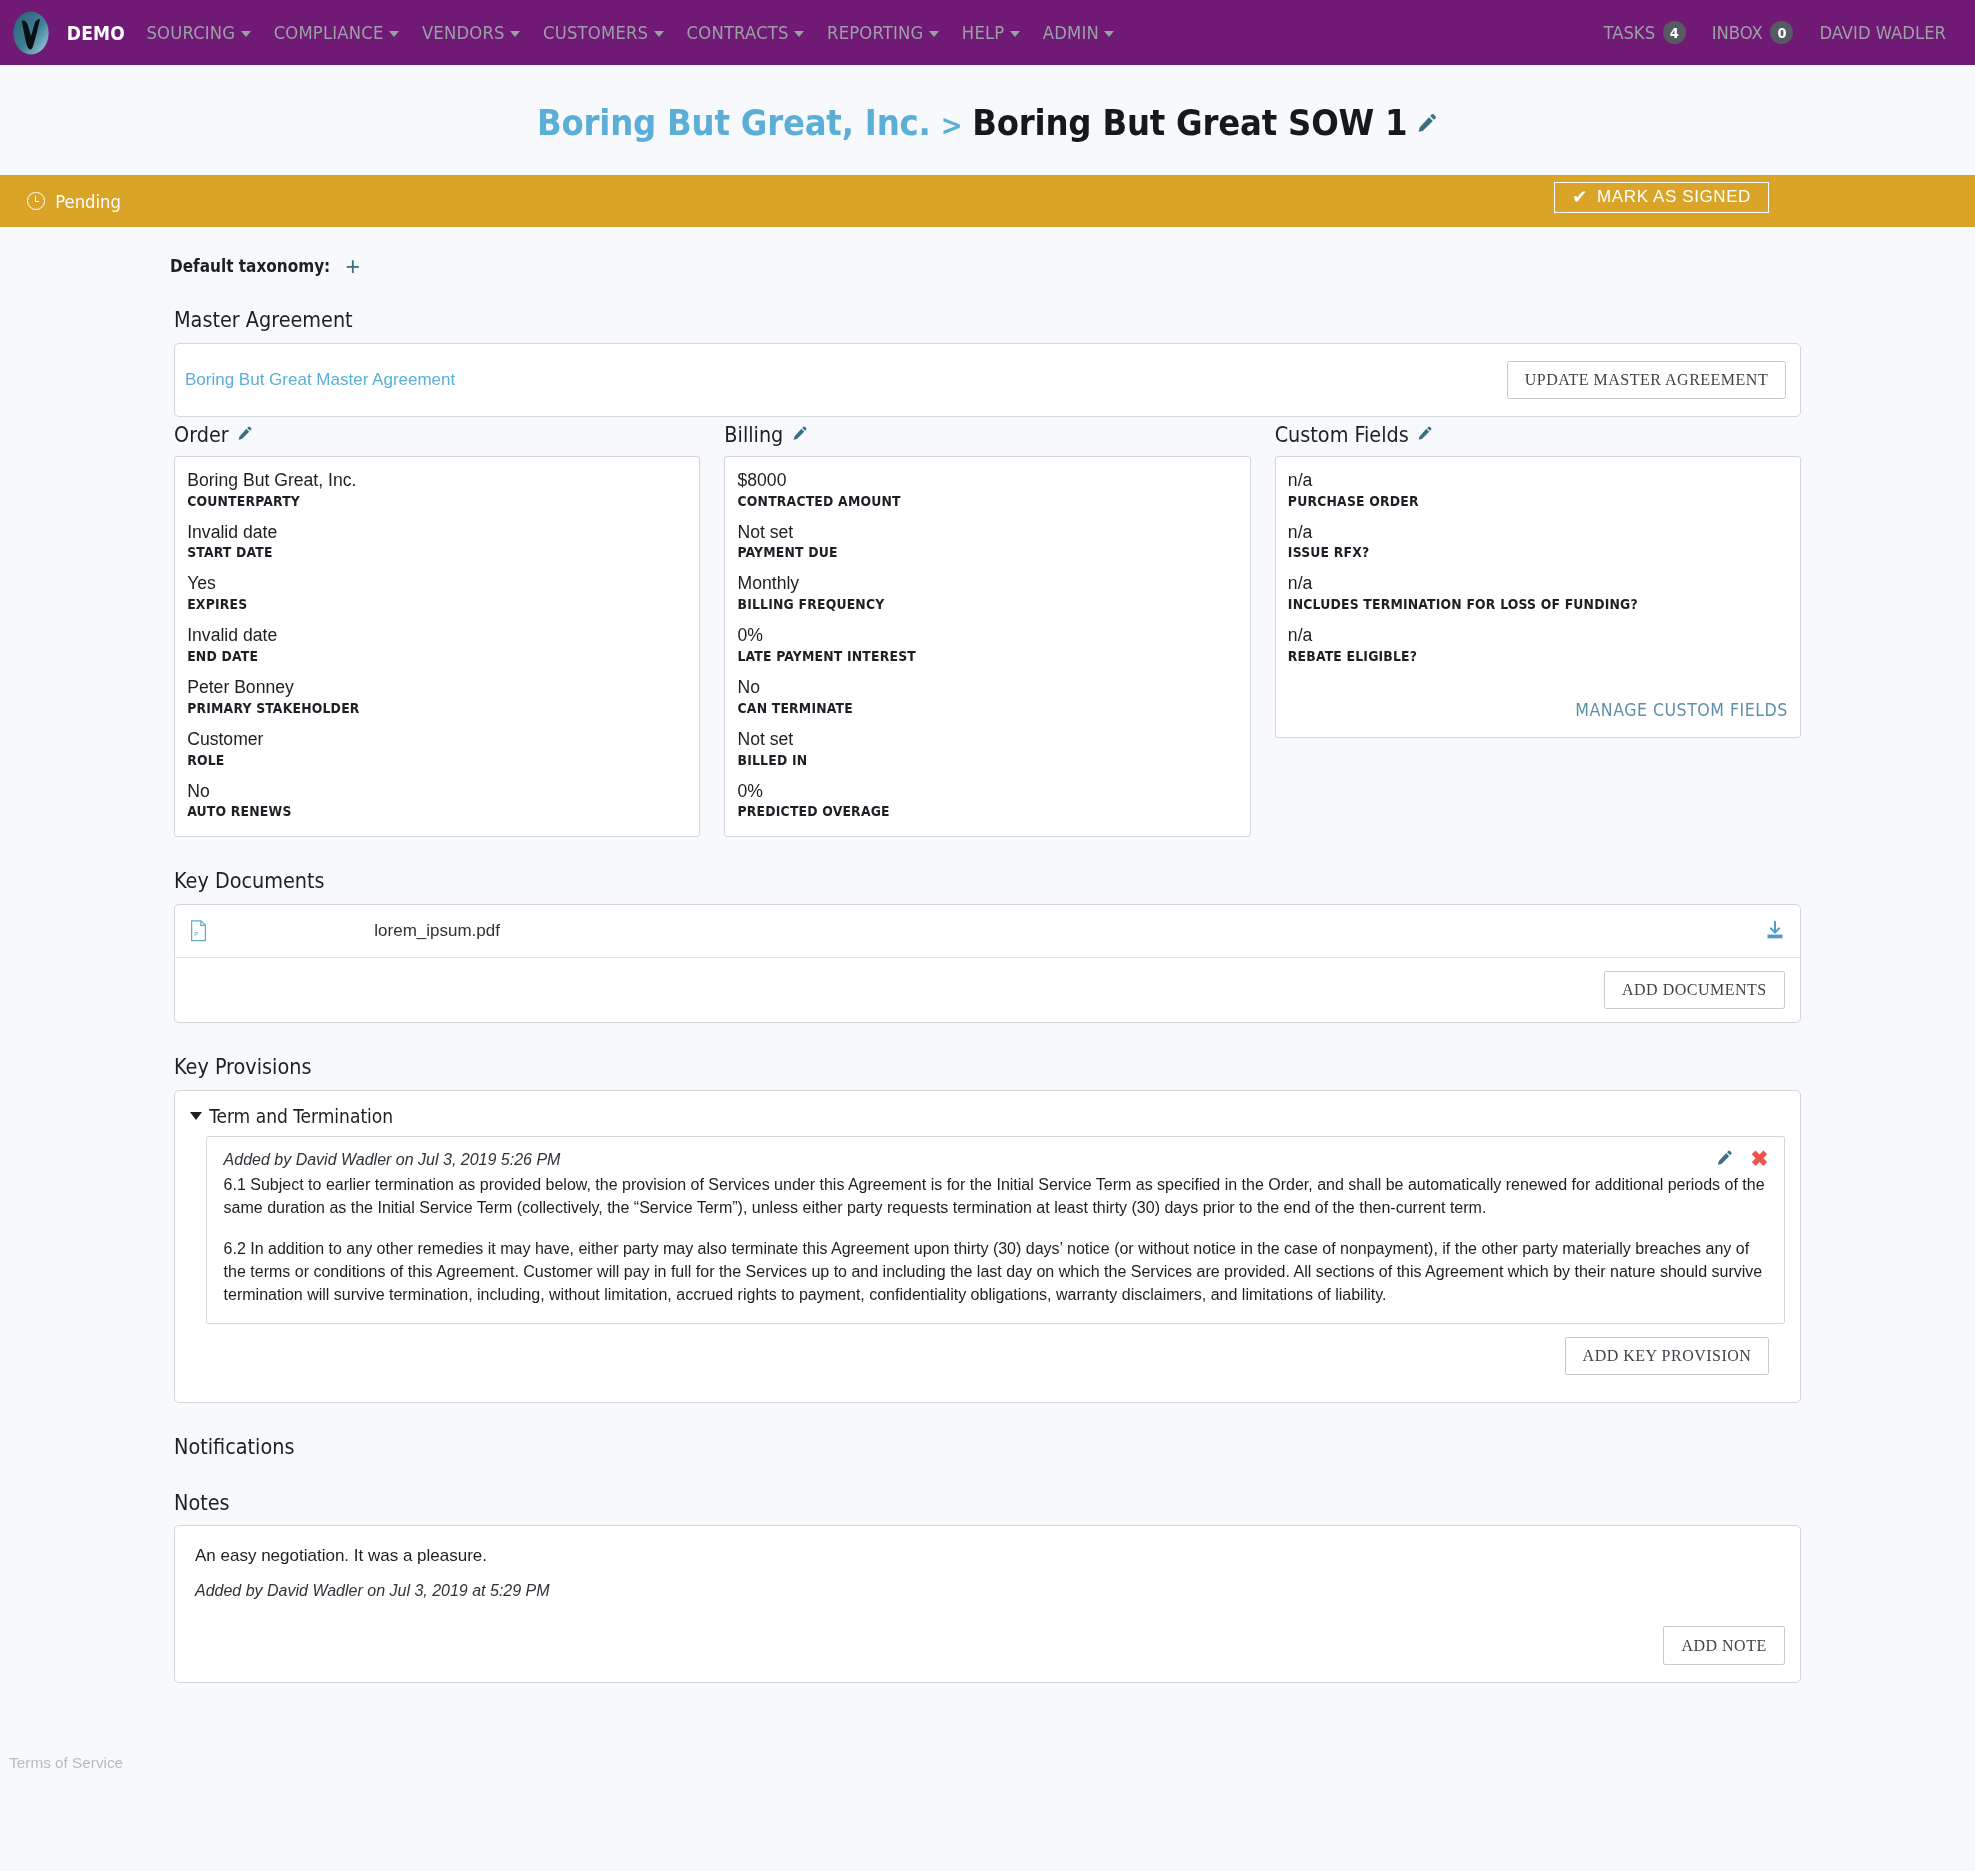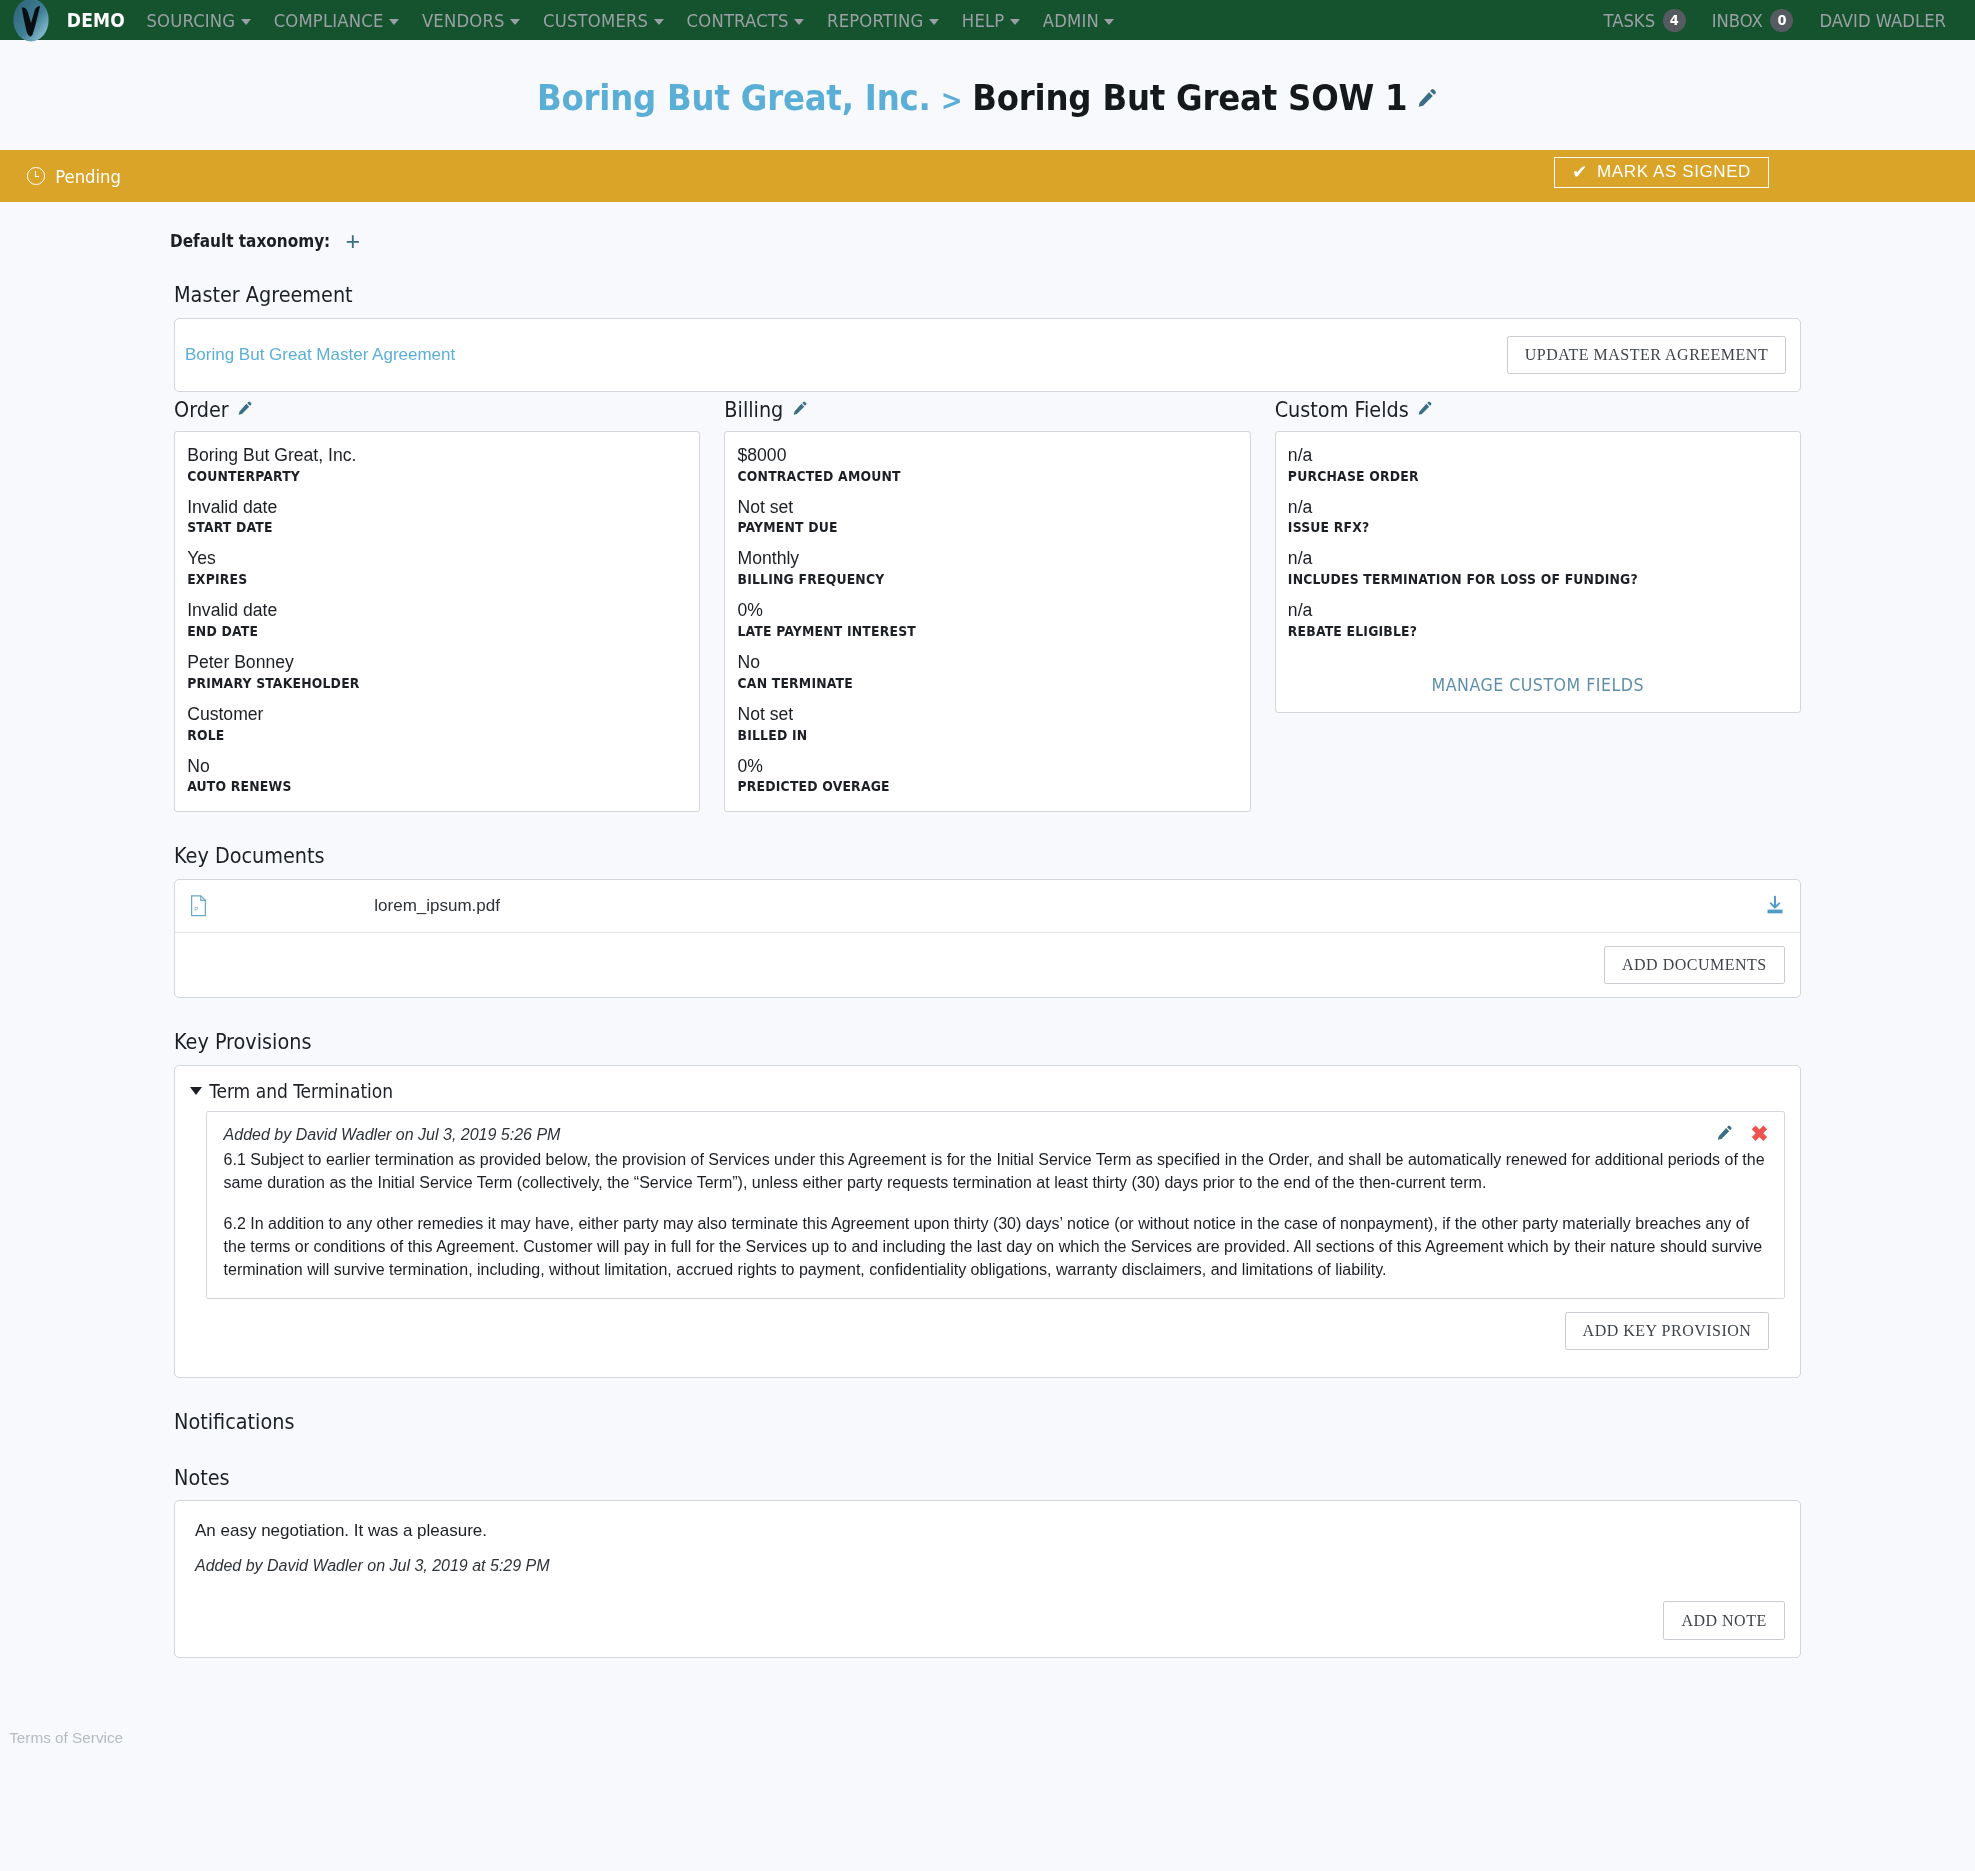--- a/index.html
+++ b/index.html
@@ -6,22 +6,22 @@
   html, body { width: 1975px; }
   body {
     font-family: "Liberation Sans", sans-serif;
     background: #f7f9fc;
     color: #24292e;
     -webkit-font-smoothing: antialiased;
   }
 
   
   .navbar {
-    height: 40px;
-    background: #14532d;
+    height: 65px;
+    background: #701a75;
     display: flex;
     align-items: center;
     padding: 0 29px 0 7.6px;
     position: relative;
   }
   .navbar-left { display: flex; align-items: center; flex: 1; }
   .logo-wrap { width: 47px; height: 56px; display:flex; align-items:center; justify-content:center; }
   .brand {
     color: #ffffff;
     font-size: 19px;
@@ -227,21 +227,21 @@
   }
   .field-label {
     font-size: 13.8px;
     font-weight: bold;
     letter-spacing: 0.2px;
     color: #1c1f23;
     font-family: "DejaVu Sans Condensed","Liberation Sans Narrow","Liberation Sans", sans-serif;
     margin-top: 0.8px;
   }
   .manage-link {
-    text-align: center;
+    text-align: right;
     color: #5f8fa8;
     font-size: 17.6px;
     letter-spacing: 0.5px;
     cursor: pointer;
     margin-top: 36px;
     font-family: "DejaVu Sans Condensed","Liberation Sans Narrow","Liberation Sans", sans-serif;
   }
 
   
   .pencil-svg { margin-left: 7.6px; cursor: pointer; display:inline-block; vertical-align: middle; }

